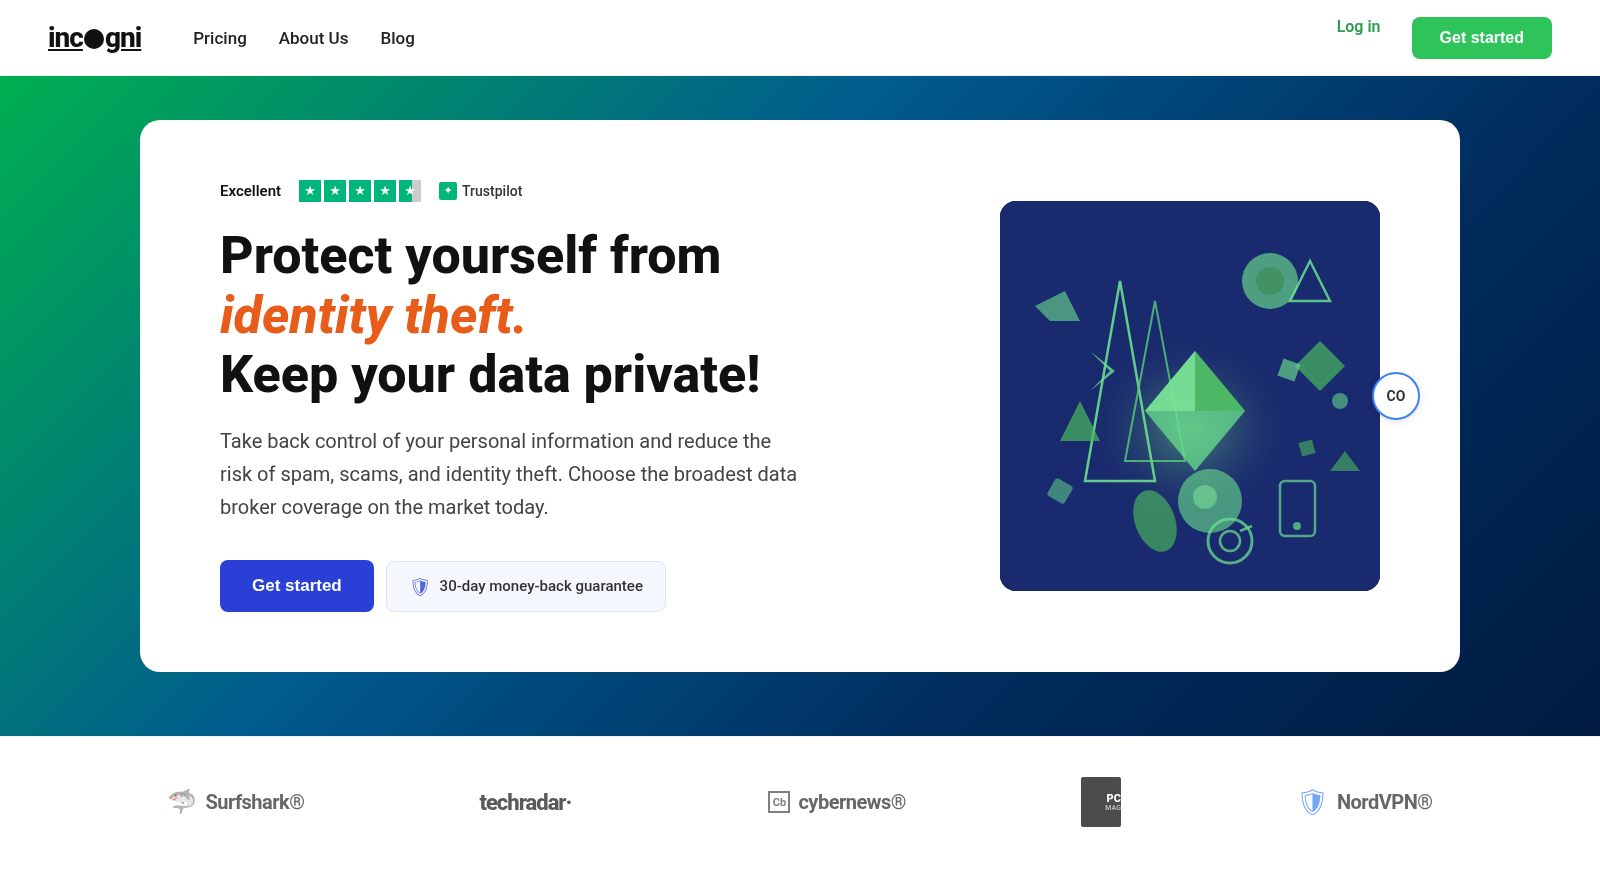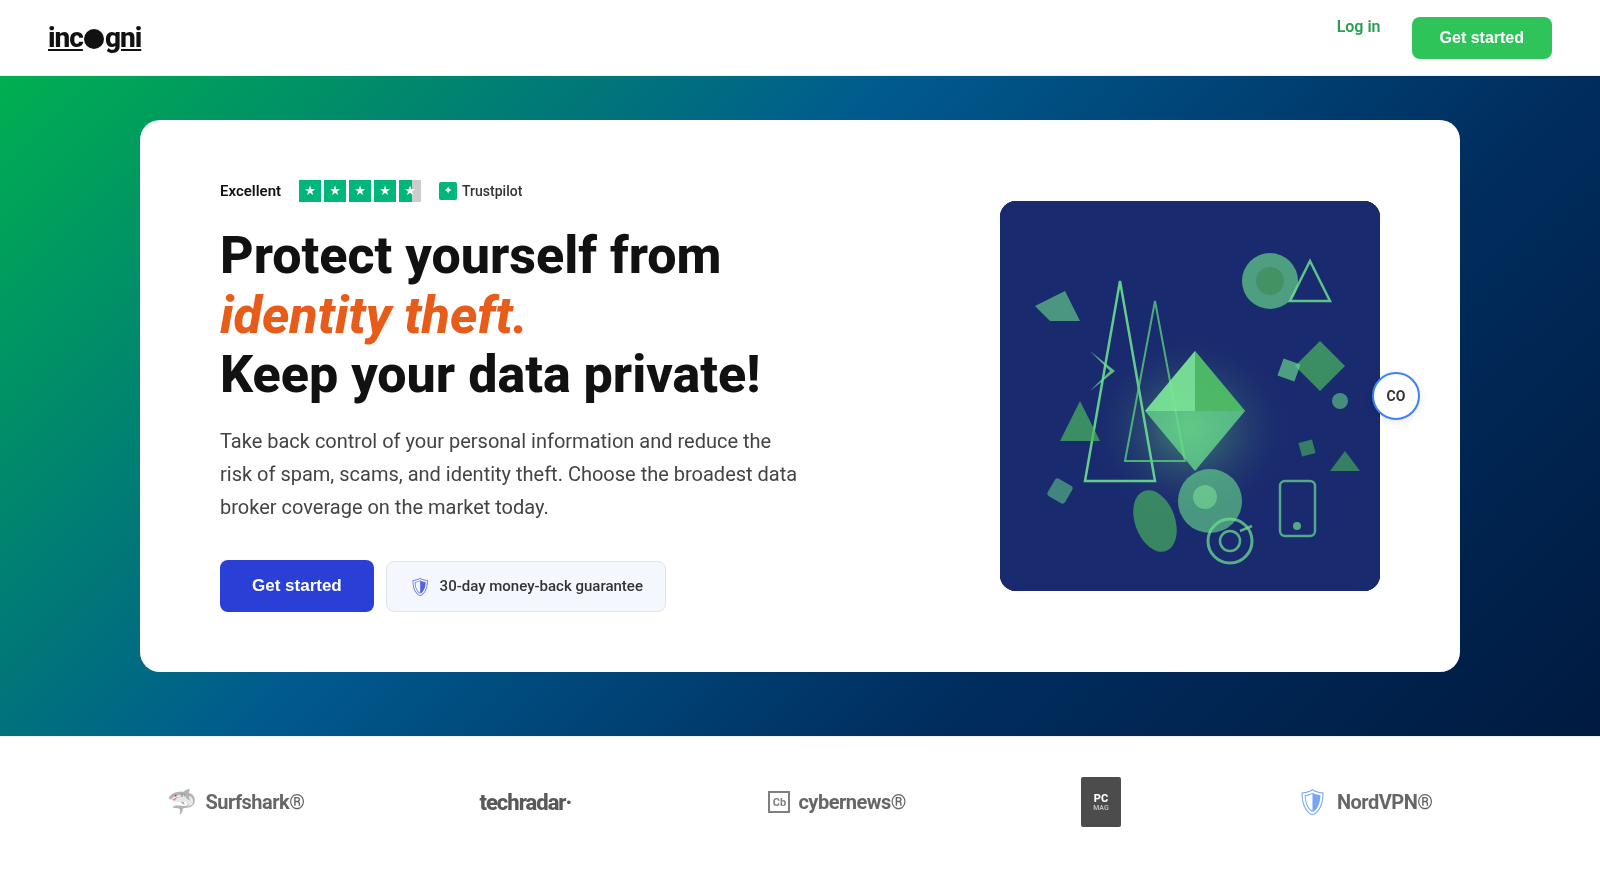--- a/index.html
+++ b/index.html
@@ -339,21 +339,21 @@
       display: flex;
       align-items: center;
       gap: 6px;
     }
 
     .pc-mag-badge {
       width: 40px;
       height: 50px;
       background: #111;
       display: flex;
-      align-items: center;
+      align-items: flex-end;
       justify-content: center;
       flex-direction: column;
       border-radius: 2px;
     }
 
     .pc-mag-text {
       color: #fff;
       font-size: 11px;
       font-weight: 800;
       line-height: 1;
@@ -377,20 +377,25 @@
     }
   </style>
 </head>
 <body>
 
 <nav class="navbar">
   <div class="navbar-left">
     <a href="#" class="logo">
       <span class="logo-text">inc</span><span style="display:inline-block;width:20px;height:20px;background:#111;border-radius:50%;vertical-align:middle;margin:0 1px;position:relative;top:-1px;"></span><span class="logo-text">gni</span>
     </a>
+    <nav class="nav-links">
+      <a href="#" class="nav-link">Pricing</a>
+      <a href="#" class="nav-link">About Us</a>
+      <a href="#" class="nav-link">Blog</a>
+    </nav>
   </div>
   <div class="navbar-right">
     <a href="#" class="login-link">Log in</a>
     <button class="get-started-btn-nav">Get started</button>
   </div>
 </nav>
 
 <section class="hero-bg">
   <div class="hero-card">
 

